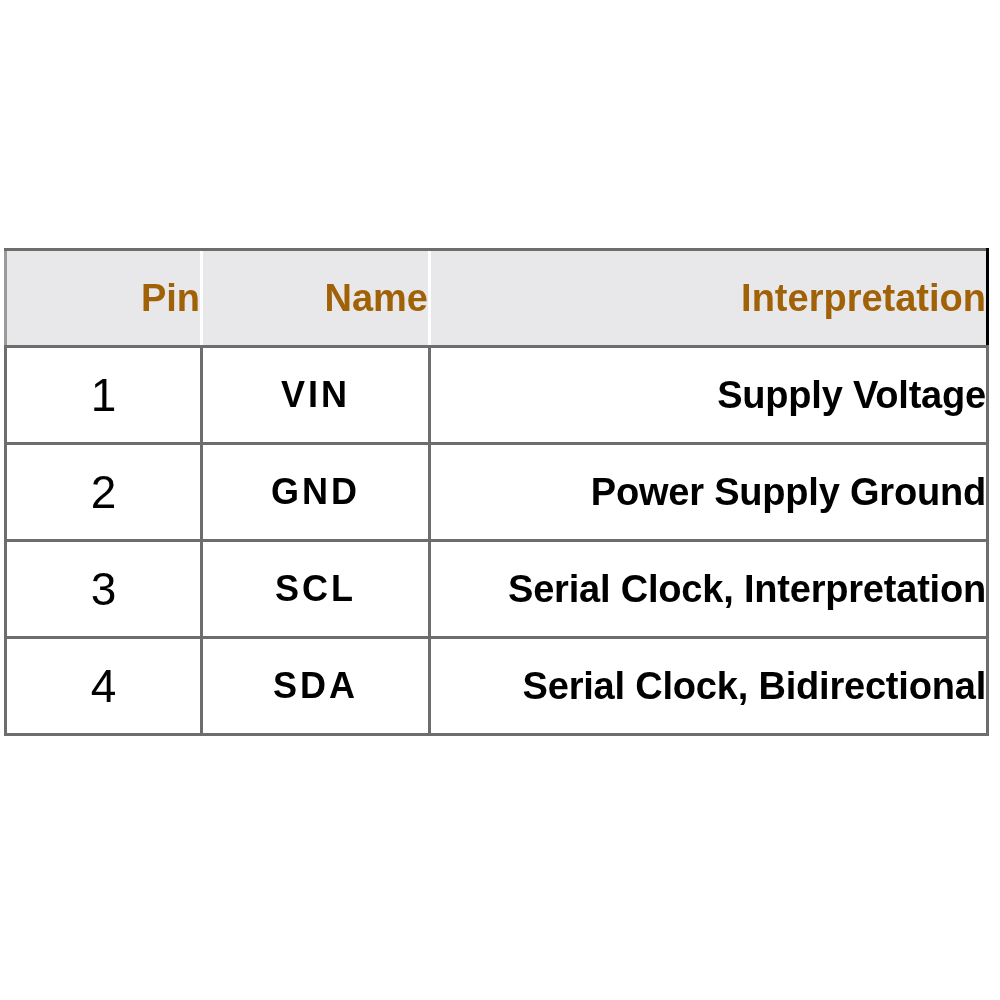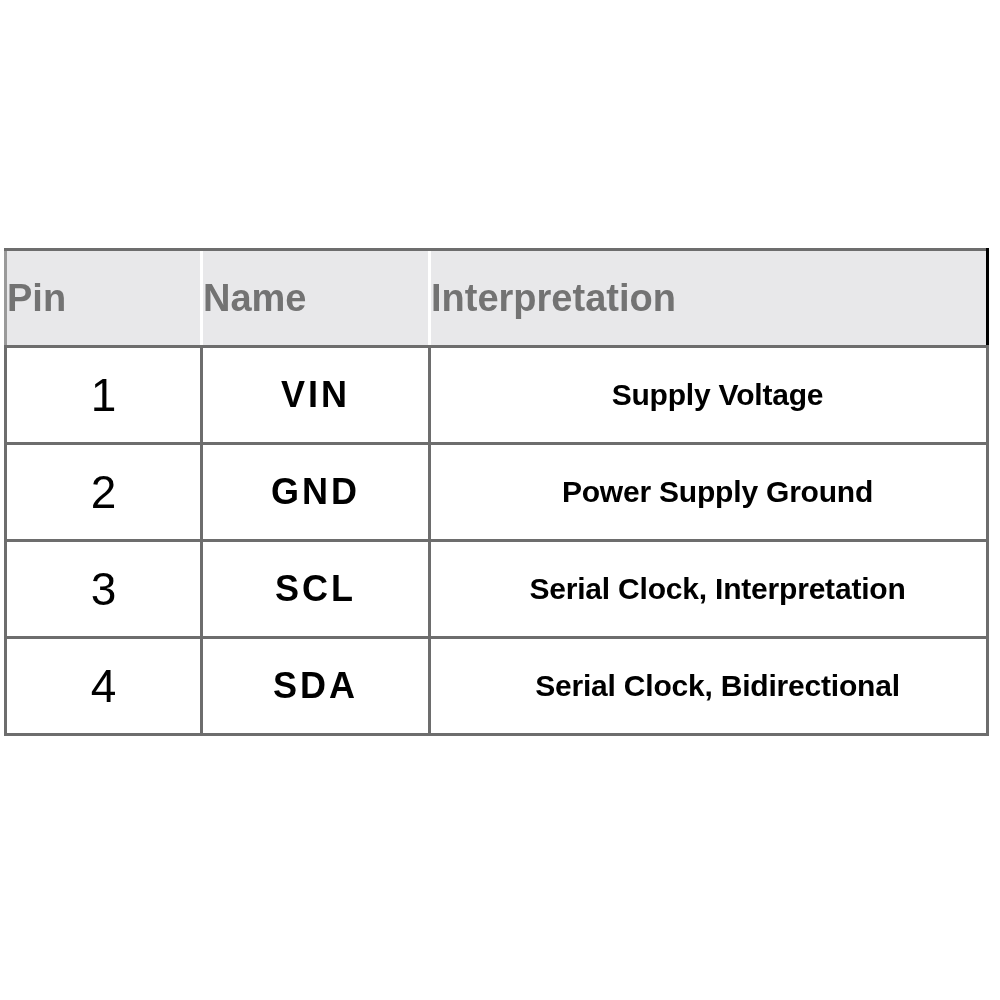--- a/index.html
+++ b/index.html
@@ -44,23 +44,23 @@
   }
 
   thead th {
     background: #e8e8ea;
     border: none;
     border-left: 3px solid #ffffff;
     border-top: 3px solid #6d6d6d;
     border-bottom: 3px solid #6d6d6d;
     height: 94px;
     padding: 0;
-    text-align: left;
+    text-align: right;
     vertical-align: middle;
-    color: #737373;
+    color: #a16207;
     font-weight: bold;
     font-size: 38px;
     letter-spacing: 0px;
     line-height: 1;
   }
   thead th:first-child {
     border-left: 3px solid #9a9a9a;
   }
   thead th:last-child {
     border-right: 3px solid #000000;
@@ -87,22 +87,22 @@
     text-align: center;
     font-size: 36px;
     font-weight: bold;
     letter-spacing: 3px;
     line-height: 1;
     font-stretch: condensed;
     margin-top: 32px;
   }
 
   td.cell-interp {
-    text-align: center;
-    font-size: 30px;
+    text-align: right;
+    font-size: 38px;
     font-weight: bold;
     line-height: 1;
     padding-left: 18px;
     letter-spacing: -0.2px;
   }
 
   .cell-inner {
     display: block;
   }
 </style>

